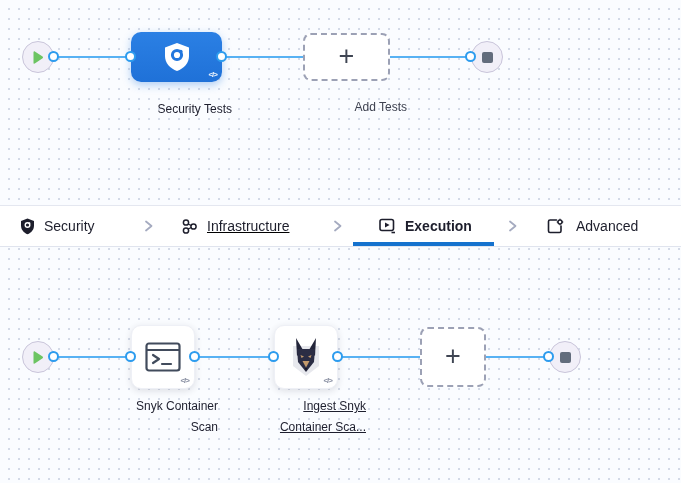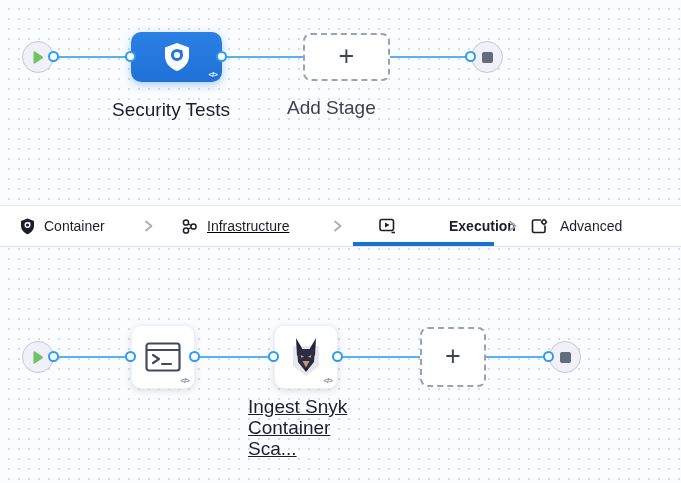--- a/index.html
+++ b/index.html
@@ -55,37 +55,37 @@
   
   .step-card {
     position:absolute; width:64px; height:64px; background:#FFFFFF;
     border-radius:10px; border:1px solid #EEF0F6;
     box-shadow:0 2px 7px rgba(40,41,61,0.14);
     display:flex; align-items:center; justify-content:center;
   }
 
   
   .node-label {
-    position:absolute; text-align:left; color:#1E1F2E;
-    font-size:19px; line-height:21px; font-weight:400;
+    position:absolute; text-align:right; color:#1E1F2E;
+    font-size:12px; line-height:21px; font-weight:400;
   }
   .node-label.muted { color:#3E4250; }
 
   
   .tab-bar {
     position:absolute; left:0; top:205px; width:681px; height:42px;
     background:#FFFFFF;
     border-top:1px solid #E4E7F0; border-bottom:1px solid #E0E4EE;
   }
   .tab {
     position:absolute; top:0; height:40px;
     display:flex; align-items:center; gap:9px; cursor:pointer;
   }
   .tab-label { font-size:14px; color:#1D1E2C; font-weight:500; }
-  .tab.active .tab-label { font-weight:600;margin-left:44px; }
+  .tab.active .tab-label { font-weight:600; }
   .tab-underline {
     position:absolute; left:353px; top:36px; width:141px; height:4px;
     background:#1572CE;
   }
   .tab-chevron { position:absolute; top:13px; }
 </style>
 </head>
 <body>
 
 <div class="canvas">
@@ -114,31 +114,31 @@
   <div class="round-node" style="left:471px; top:41px;">
     <span class="stop-square"></span>
   </div>
 
   <span class="dot" style="left:48px;  top:51px;"></span>
   <span class="dot" style="left:125px; top:51px;"></span>
   <span class="dot" style="left:216px; top:51px;"></span>
   <span class="dot" style="left:465px; top:51px;"></span>
 
   <div class="node-label" style="left:112px; top:99px; width:120px;">Security Tests</div>
-  <div class="node-label muted" style="left:287px; top:97px; width:120px;">Add Stage</div>
+  <div class="node-label muted" style="left:287px; top:97px; width:120px;">Add Tests</div>
 
   <div class="tab-bar">
 
     <div class="tab" style="left:20px;">
       <svg width="15" height="17" viewBox="0 0 15 17">
         <path d="M7.5 0.5 L14 3 V7.5 C14 11.6 11.3 14.8 7.5 16.3 C3.7 14.8 1 11.6 1 7.5 V3 Z" fill="#1D1E2C"></path>
         <circle cx="7.5" cy="7" r="2.3" fill="none" stroke="#FFFFFF" stroke-width="1.4"></circle>
         <circle cx="9.4" cy="5.2" r="1" fill="#FFFFFF"></circle>
       </svg>
-      <span class="tab-label">Container</span>
+      <span class="tab-label">Security</span>
     </div>
 
     <svg class="tab-chevron" style="left:141px;" width="14" height="14" viewBox="0 0 14 14">
       <polyline points="5 2.5 10.5 7 5 11.5" fill="none" stroke="#A5ABC0" stroke-width="1.8" stroke-linecap="round" stroke-linejoin="round"></polyline>
     </svg>
 
     <div class="tab" style="left:181px;text-decoration:underline;">
       <svg width="17" height="17" viewBox="0 0 17 17">
         <circle cx="5" cy="4.5" r="2.6" fill="none" stroke="#1D1E2C" stroke-width="1.5"></circle>
         <circle cx="5" cy="12.5" r="2.6" fill="none" stroke="#1D1E2C" stroke-width="1.5"></circle>
@@ -159,21 +159,21 @@
         <path d="M6 4.6 L10.6 7 L6 9.4 Z" fill="#1D1E2C"></path>
         <line x1="12.5" y1="14.5" x2="16" y2="14.5" stroke="#1D1E2C" stroke-width="1.6"></line>
       </svg>
       <span class="tab-label">Execution</span>
     </div>
 
     <svg class="tab-chevron" style="left:505px;" width="14" height="14" viewBox="0 0 14 14">
       <polyline points="5 2.5 10.5 7 5 11.5" fill="none" stroke="#A5ABC0" stroke-width="1.8" stroke-linecap="round" stroke-linejoin="round"></polyline>
     </svg>
 
-    <div class="tab" style="left:531px;gap:12px;">
+    <div class="tab" style="left:547px;gap:12px;">
       <svg width="17" height="17" viewBox="0 0 17 17">
         <path d="M9.5 2 H3 C2 2 1.5 2.5 1.5 3.5 V13 C1.5 14 2 14.5 3 14.5 H12.5 C13.5 14.5 14 14 14 13 V8" fill="none" stroke="#1D1E2C" stroke-width="1.6" stroke-linecap="round"></path>
         <circle cx="13" cy="4" r="2" fill="none" stroke="#1D1E2C" stroke-width="1.4"></circle>
         <line x1="13" y1="0.7" x2="13" y2="1.8" stroke="#1D1E2C" stroke-width="1.3"></line>
         <line x1="13" y1="6.2" x2="13" y2="7.3" stroke="#1D1E2C" stroke-width="1.3"></line>
         <line x1="9.8" y1="4" x2="10.9" y2="4" stroke="#1D1E2C" stroke-width="1.3"></line>
         <line x1="15.1" y1="4" x2="16.2" y2="4" stroke="#1D1E2C" stroke-width="1.3"></line>
       </svg>
       <span class="tab-label">Advanced</span>
     </div>
@@ -221,15 +221,16 @@
     <span class="stop-square"></span>
   </div>
 
   <span class="dot" style="left:48px;  top:351px;"></span>
   <span class="dot" style="left:125px; top:351px;"></span>
   <span class="dot" style="left:189px; top:351px;"></span>
   <span class="dot" style="left:268px; top:351px;"></span>
   <span class="dot" style="left:332px; top:351px;"></span>
   <span class="dot" style="left:543px; top:351px;"></span>
 
+  <div class="node-label" style="left:108px; top:396px; width:110px;">Snyk Container Scan</div>
   <div class="node-label" style="left:248px; top:396px; width:118px;text-decoration:underline;">Ingest Snyk Container Sca...</div>
 
 </div>
 
 </body></html>

